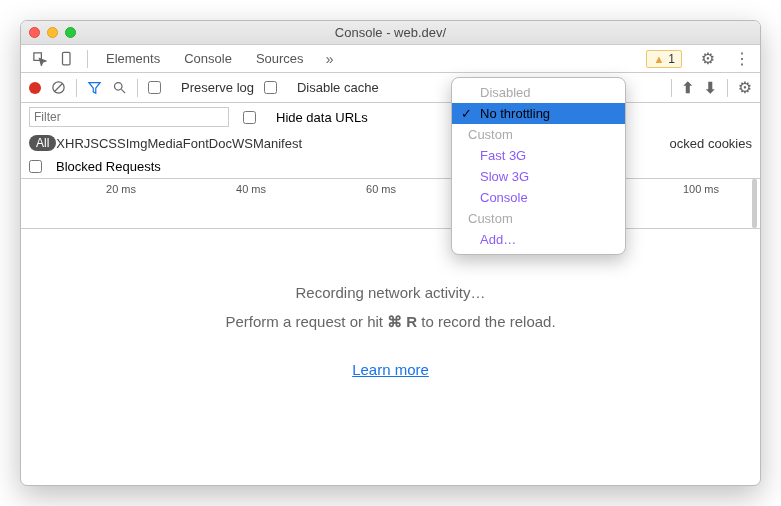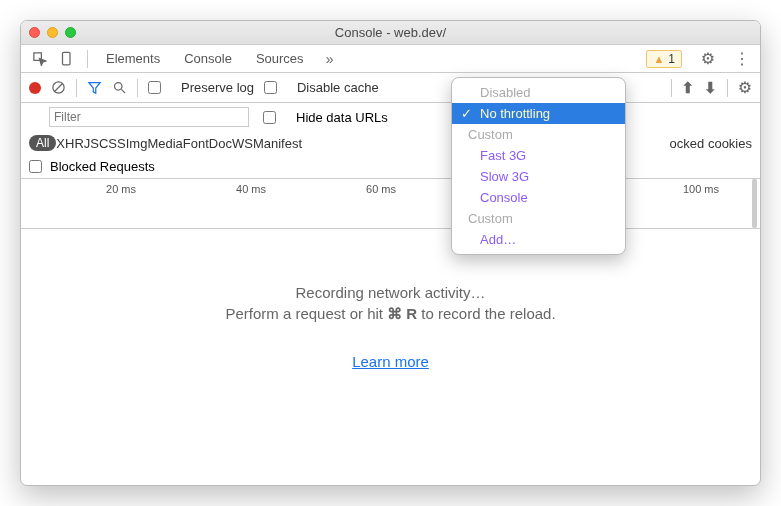--- a/index.html
+++ b/index.html
@@ -20,37 +20,37 @@
   .spacer { flex:1; }
   .warnbadge { border:1px solid #f0c36d; background:#fff8e1; color:#333; font-size:12px; padding:0 6px; height:18px; border-radius:2px; display:flex; align-items:center; gap:4px;}
   .warnbadge .tri { color:#e8a33d; font-size:11px;}
   .toolbar { height:30px; border-bottom:1px solid #ccc; display:flex; align-items:center; padding:0 8px; gap:10px; font-size:13px; color:#333; }
   .rec { width:12px; height:12px; border-radius:50%; background:#d93025; }
   .tbico { color:#666; display:flex; align-items:center; }
   .vbar { width:1px; height:18px; background:#ccc; }
   .funnel { color:#1a73e8; }
   .cbwrap { display:flex; align-items:center; gap:20px; }
   .cbwrap input { width:13px; height:13px; }
-  .filterrow { padding:4px 8px; display:flex; align-items:center; gap:14px; font-size:13px; border-bottom:0;margin-left:20px; }
+  .filterrow { padding:4px 8px; display:flex; align-items:center; gap:14px; font-size:13px; border-bottom:0; }
   .filterinput { width:200px; height:20px; border:1px solid #ccc; padding:0 4px; font-size:12px; color:#888; background:#fff;}
   .typerow { padding:4px 8px; display:flex; align-items:center; font-size:13px; color:#333; border-bottom:0;}
   .typebtn { cursor:default; }
   .typebtn.sel { background:#555; color:#fff; border-radius:8px; padding:1px 7px; font-size:12px;}
-  .blockedrow { padding:4px 8px; border-bottom:1px solid #ccc; display:flex; align-items:center; gap:8px; font-size:13px;}
+  .blockedrow { padding:4px 8px; border-bottom:1px solid #ccc; display:flex; align-items:center; gap:14px; font-size:13px;}
   .waterfall { height:50px; border-bottom:1px solid #ccc; position:relative; font-size:11px; color:#555; background:#fff;}
   .wflabel { position:absolute; top:4px; transform:translateX(-50%); }
   .wfbar { position:absolute; right:3px; top:0; bottom:0; width:5px; background:#ccc; border-radius:2px;}
   .emptystate { text-align:center; color:#666; font-size:15px; padding-top:55px;}
-  .emptystate .l1 { margin-bottom:4px; }
+  .emptystate .l1 { margin-bottom:12px; }
   .emptystate .l2 { margin-bottom:30px; }
   .emptystate .lnk { color:#1a73e8; text-decoration:underline; cursor:pointer;}
   .dropdown { position:absolute; top:56px; left:430px; width:175px; background:#fff; border:1px solid #bbb; border-radius:8px; box-shadow:0 6px 18px rgba(0,0,0,0.25); font-size:13px; padding:4px 0; z-index:50;}
   .dd-item { padding:3px 10px 3px 28px; position:relative; color:#8b5cf6;}
   .dd-item.disabled { color:#aaa; }
-  .dd-item.selected { background:#2b7de1; color:#fef9c3; }
+  .dd-item.selected { background:#2b7de1; color:#000000; }
   .dd-item.selected::before { content:"✓"; position:absolute; left:9px; }
   .dd-head { color:#aaa; padding:3px 10px 3px 16px; }
   svg { display:block; }
 </style>
 </head>
 <body>
 
 <div class="window">
 
   <div class="titlebar">

